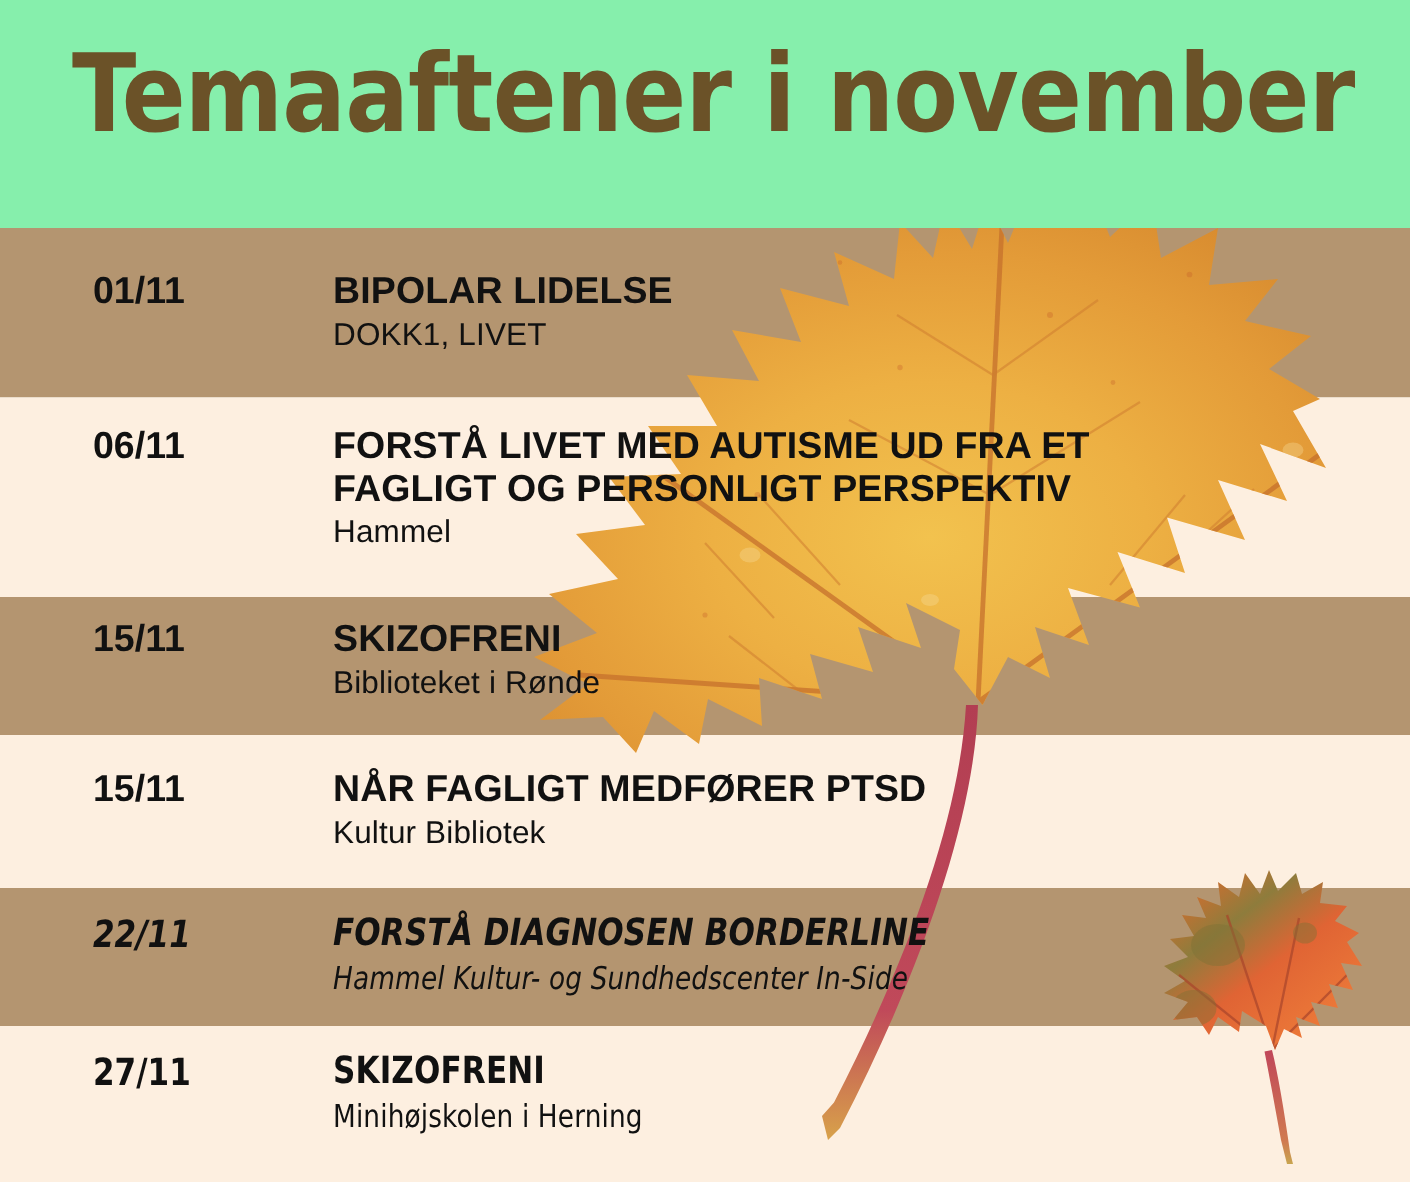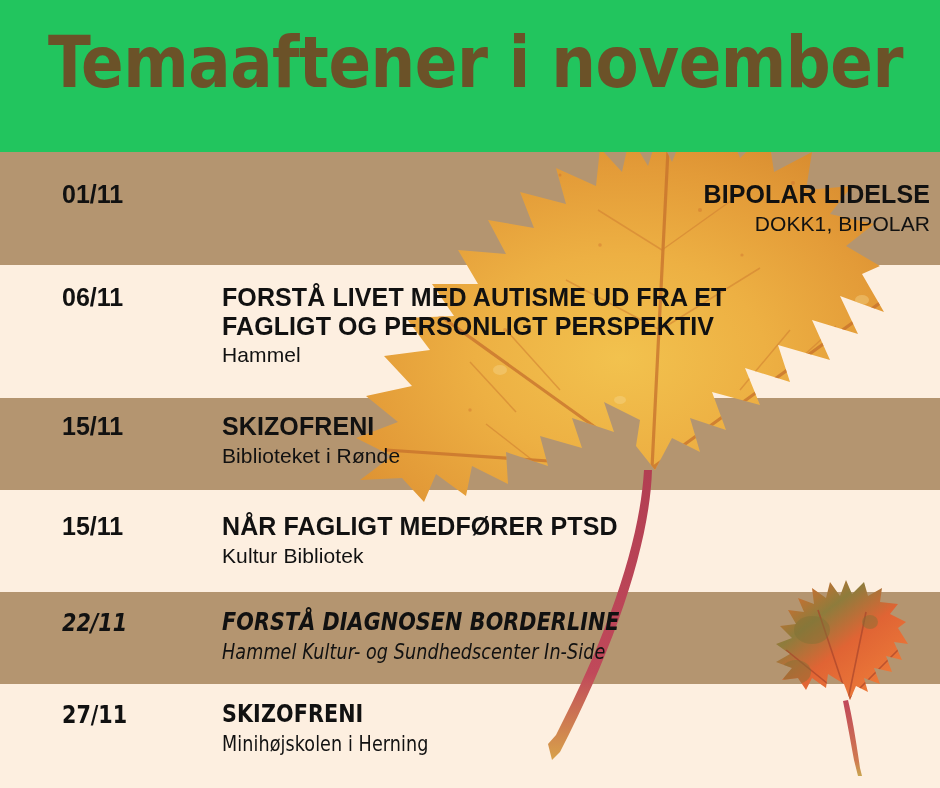--- a/index.html
+++ b/index.html
@@ -13,21 +13,21 @@
   .poster{
     position:relative;
     width:940px;height:788px;
     background:#ffffff;
     overflow:hidden;
   }
 
   
   .header{
     position:absolute;left:0;top:0;width:940px;height:152px;
-    background:#22c55e;
+    background:#86efac;
     z-index:5;
   }
   .title{
     position:absolute;
     left:48px;top:26px;
     font-family:"DejaVu Sans Condensed","Liberation Sans Narrow","Liberation Sans",sans-serif;
     font-size:72px;
     font-weight:700;
     letter-spacing:-0.5px;
     color:#6B5228;
@@ -234,23 +234,23 @@
   </svg>
 
   <div class="header">
     <div class="title">Temaaftener i november</div>
   </div>
 
   <div class="rows">
 
     <div class="row" style="top:152px;height:113px;">
       <div class="row-date" style="top:30px;">01/11</div>
-      <div class="row-body" style="top:28px;text-align:right;">
+      <div class="row-body" style="top:28px;">
         <div class="row-title">BIPOLAR LIDELSE</div>
-        <div class="row-venue">DOKK1, BIPOLAR</div>
+        <div class="row-venue">DOKK1, LIVET</div>
       </div>
     </div>
 
     <div class="row" style="top:265px;height:133px;">
       <div class="row-date" style="top:20px;text-align:center;">06/11</div>
       <div class="row-body" style="top:18px;">
         <div class="row-title">FORSTÅ LIVET MED AUTISME UD FRA ET
 FAGLIGT OG PERSONLIGT PERSPEKTIV</div>
         <div class="row-venue">Hammel</div>
       </div>

